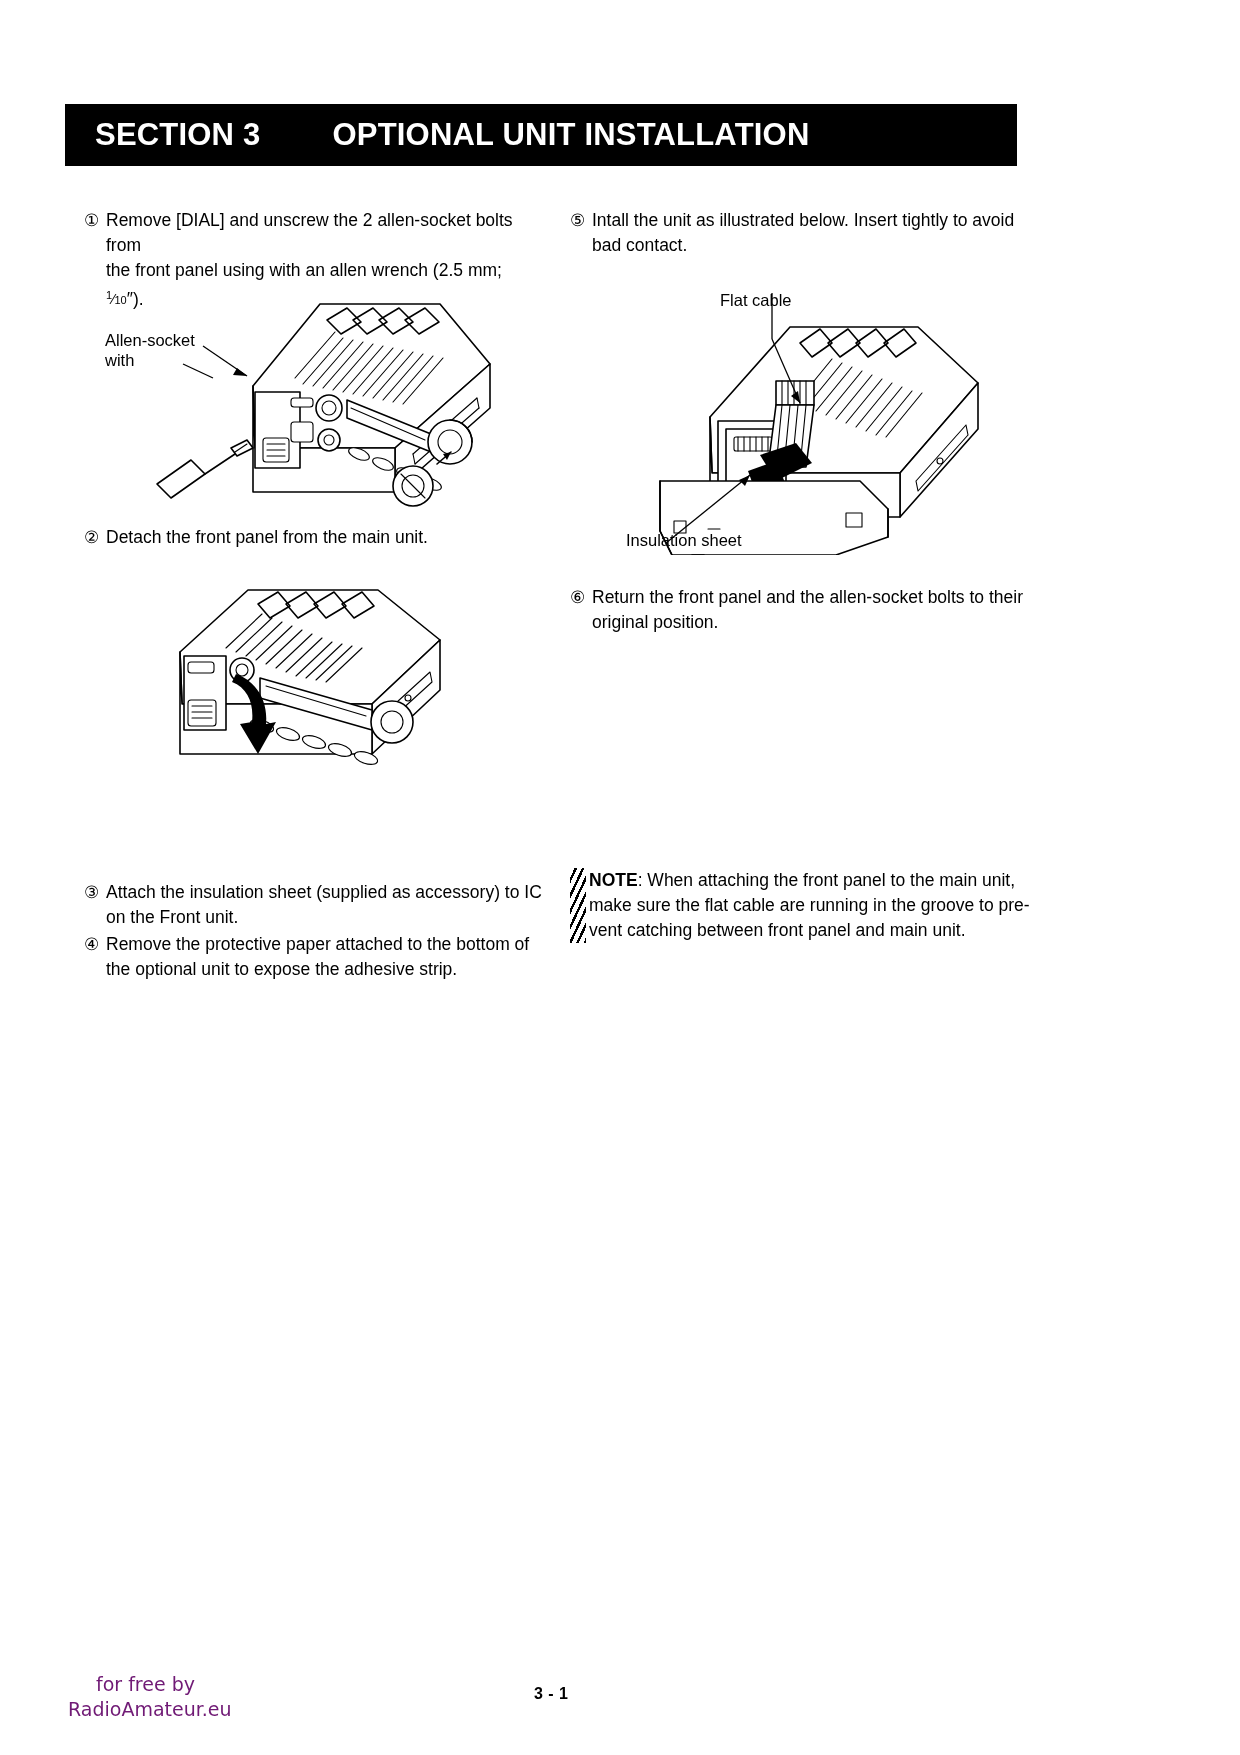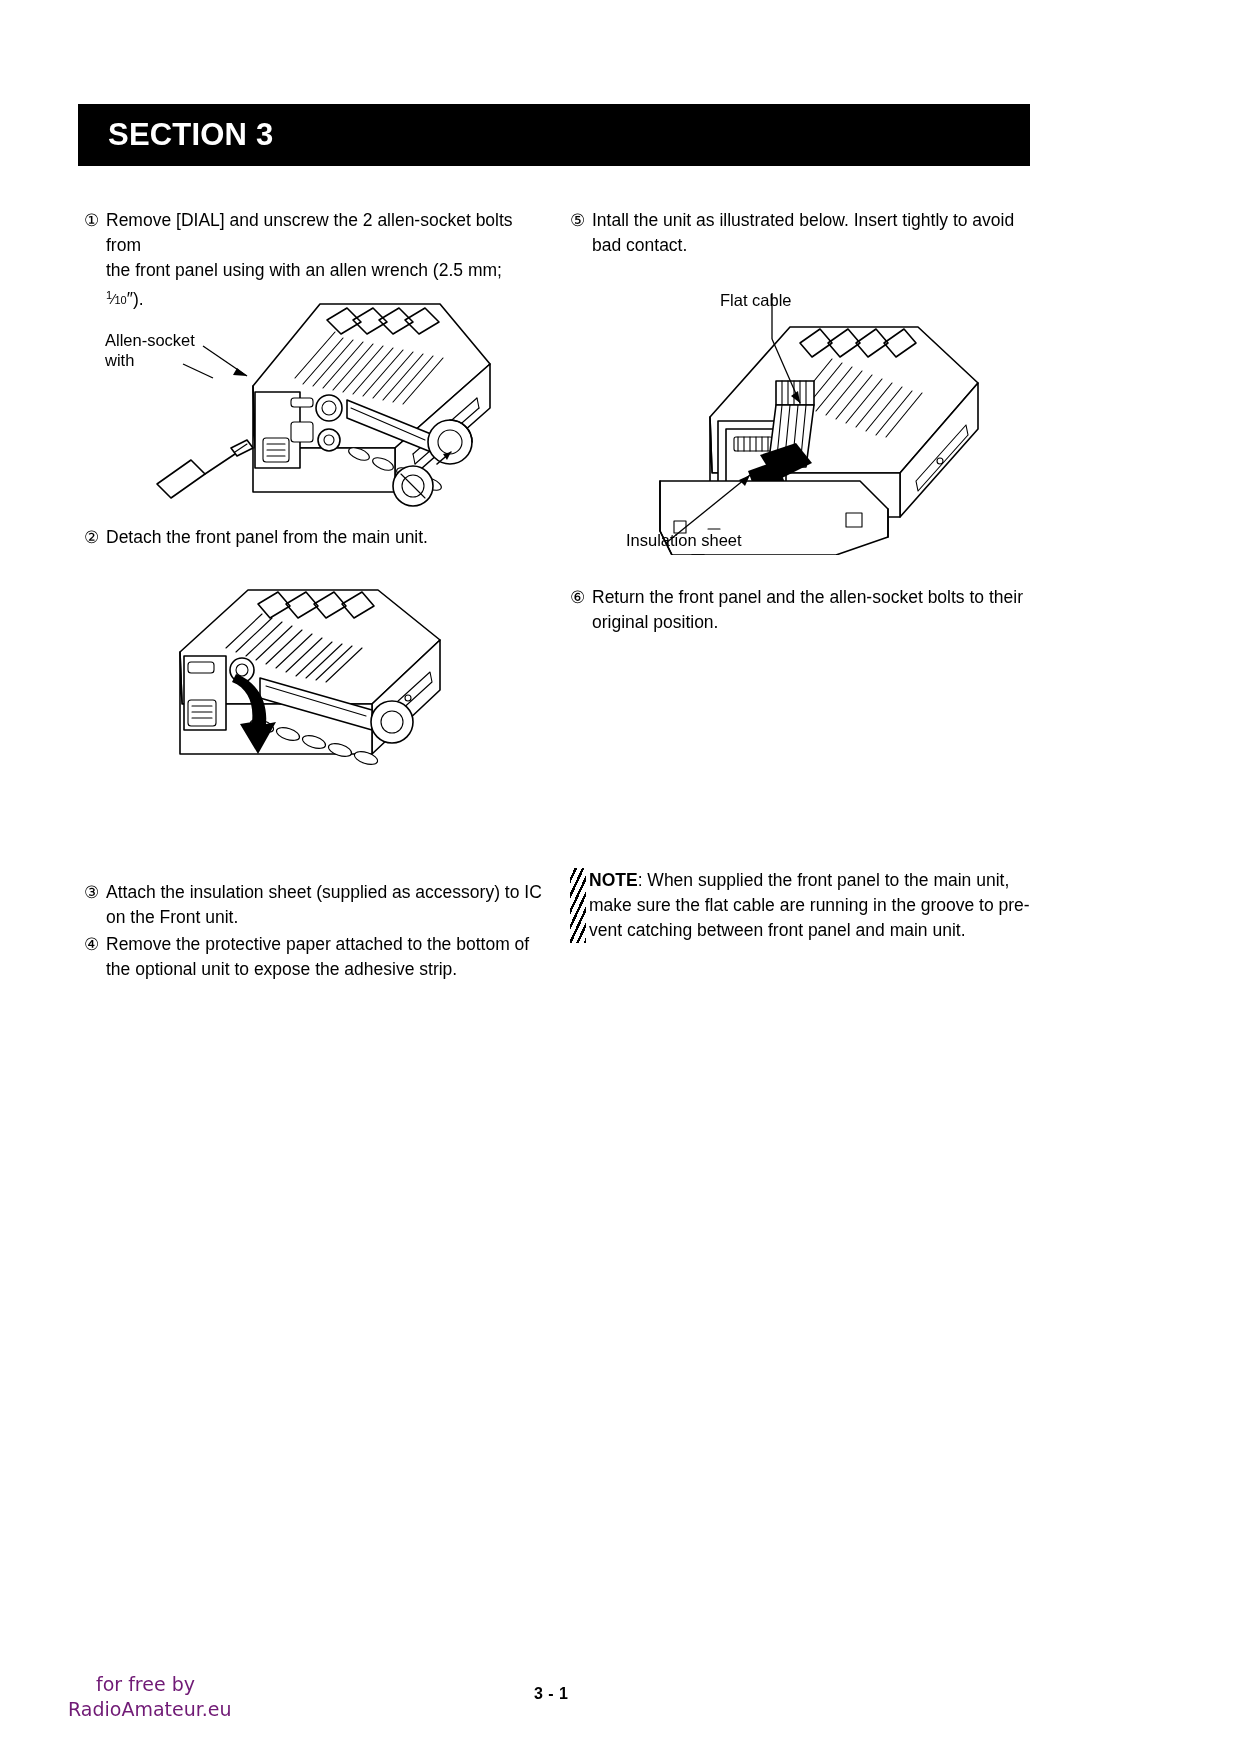--- a/index.html
+++ b/index.html
@@ -12,21 +12,21 @@
     height: 1755px;
     position: relative;
     font-family: "Liberation Sans", sans-serif;
     color: #000000;
     overflow: hidden;
   }
 
   
   .section-bar {
     position: absolute;
-    left: 78px;
+    left: 65px;
     top: 104px;
     width: 952px;
     height: 62px;
     background: #000000;
     display: flex;
     align-items: center;
   }
   .section-bar .sec-num {
     color: #ffffff;
     font-size: 31px;
@@ -143,20 +143,21 @@
   .fill-w { fill: #ffffff; stroke: #000000; stroke-width: 1.6; stroke-linejoin: round; }
   .fill-w-t { fill: #ffffff; stroke: #000000; stroke-width: 1.1; stroke-linejoin: round; }
   .fill-b { fill: #000000; stroke: none; }
   .lead { fill: none; stroke: #000000; stroke-width: 1.3; }
 </style>
 </head>
 <body>
 
 <div class="section-bar">
   <span class="sec-num">SECTION 3</span>
+  <span class="sec-title">OPTIONAL UNIT INSTALLATION</span>
 </div>
 
 <div class="col-left">
 
   <div class="step">
     <span class="marker">①</span>
     <span class="body">
       <span>Remove [DIAL] and unscrew the 2 allen-socket bolts from</span><br>
       <span>the front panel using with an allen wrench (2.5 mm; </span><span class="frac"><sup>1</sup>⁄<sub>10</sub></span><span>″).</span>
     </span>
@@ -415,20 +416,20 @@
     <span class="marker">⑥</span>
     <span class="body">
       <span>Return the front panel and the allen-socket bolts to their</span><br>
       <span>original position.</span>
     </span>
   </div>
 </div>
 
 <div class="note-block">
   <div class="note-hatch"></div>
-  <div class="note-text"><b>NOTE</b><span>: </span><span>When supplied the front panel to the main unit,</span><br><span>make sure the flat cable are running in the groove to pre-</span><br><span>vent catching between front panel and main unit.</span></div>
+  <div class="note-text"><b>NOTE</b><span>: </span><span>When attaching the front panel to the main unit,</span><br><span>make sure the flat cable are running in the groove to pre-</span><br><span>vent catching between front panel and main unit.</span></div>
 </div>
 
 <div class="watermark">
   <div class="l1">for free by</div>
   <div>RadioAmateur.eu</div>
 </div>
 <div class="page-num">3 - 1</div>
 
 </body></html>

